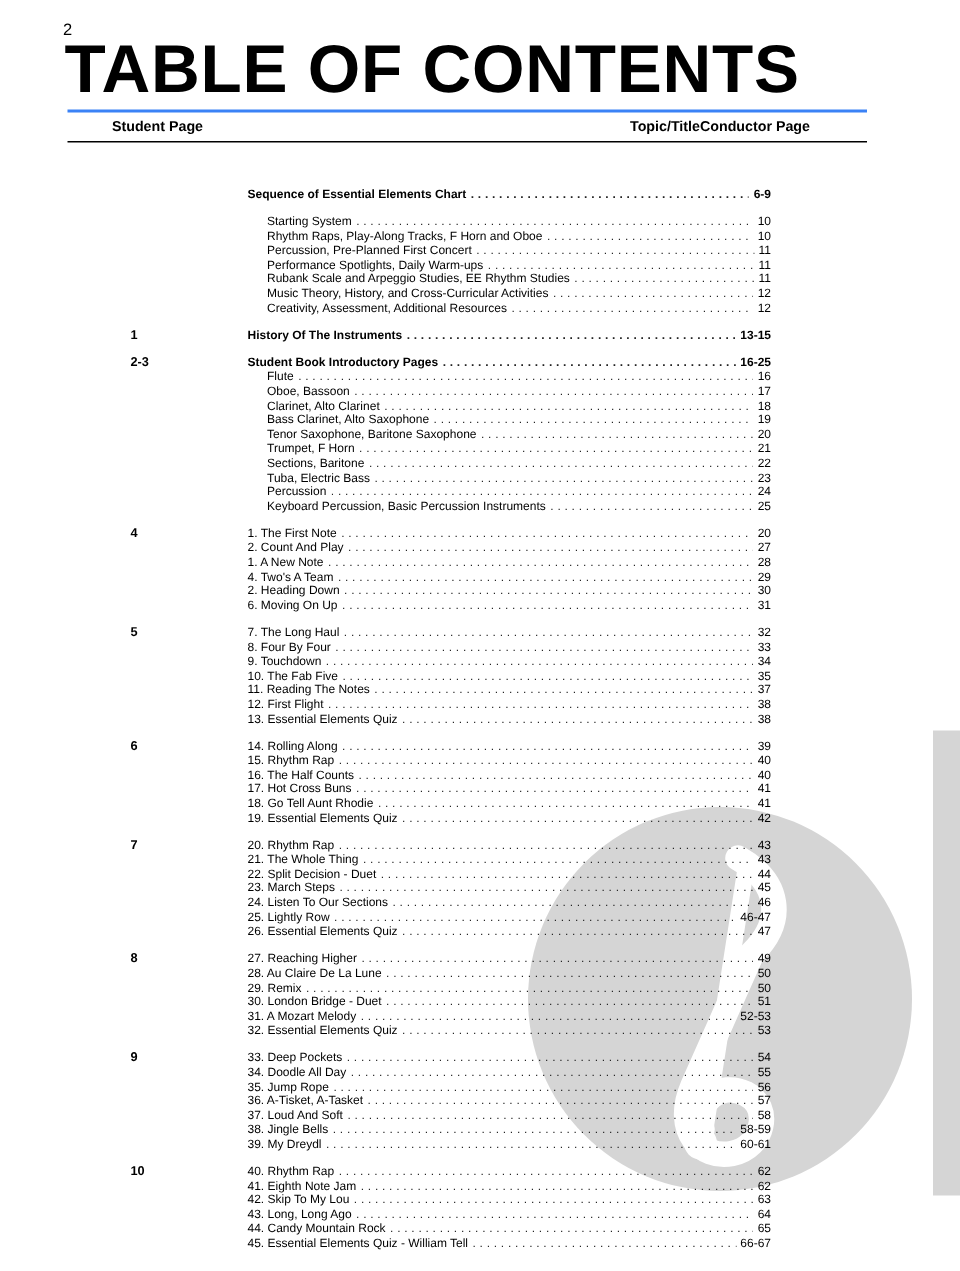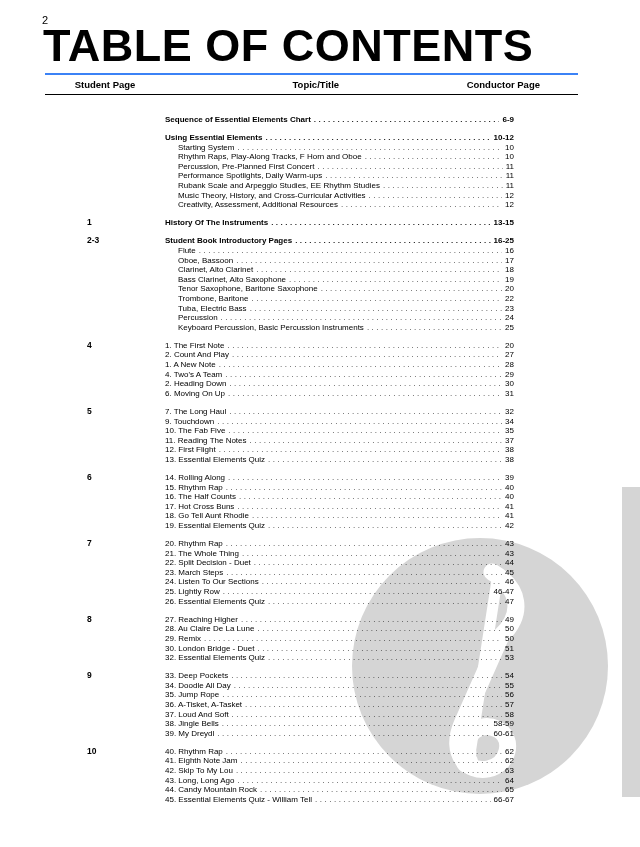--- a/index.html
+++ b/index.html
@@ -42,23 +42,23 @@
   .toc-header {
     border-top: 2px solid #3b82f6;
     border-bottom: 1.5px solid #000;
     display: flex;
     align-items: center;
     font-weight: bold;
     font-size: 9.5px;
     padding: 4px 0;
   }
   .col-student { width: 120px; text-align: center; }
-  .col-topic   { flex: 1; text-align: center; }
+  .col-topic   { flex: 1; text-align: right; }
   .col-conductor { text-align: center; margin-right: 38px; }
-  .toc-groups { margin-top: 20px; }
+  .toc-groups { margin-top: 30px; }
   .toc-group { display: flex; margin-bottom: 8.5px; }
   .student-col {
     width: 120px;
     box-sizing: border-box;
     padding-left: 42px;
     font-weight: bold;
     font-size: 8.5px;
     line-height: 9.6px;
   }
   .items-col { flex: 1; margin-right: 64px; min-width: 0; }
@@ -119,25 +119,20 @@
             <div class="toc-row bold">
               <span class="entry-title">Sequence of Essential Elements Chart</span>
               <span class="dots"></span>
               <span class="entry-page">6-9</span>
             </div>
           </div>
         </div>
         <div class="toc-group">
           <div class="student-col"></div>
           <div class="items-col">
-            <div class="toc-row bold">
-              <span class="entry-title">Using Essential Elements</span>
-              <span class="dots"></span>
-              <span class="entry-page">10-12</span>
-            </div>
             <div class="toc-row indent1">
               <span class="entry-title">Starting System</span>
               <span class="dots"></span>
               <span class="entry-page">10</span>
             </div>
             <div class="toc-row indent1">
               <span class="entry-title">Rhythm Raps, Play-Along Tracks, F Horn and Oboe</span>
               <span class="dots"></span>
               <span class="entry-page">10</span>
             </div>
@@ -205,21 +200,26 @@
               <span class="entry-title">Bass Clarinet, Alto Saxophone</span>
               <span class="dots"></span>
               <span class="entry-page">19</span>
             </div>
             <div class="toc-row indent1">
               <span class="entry-title">Tenor Saxophone, Baritone Saxophone</span>
               <span class="dots"></span>
               <span class="entry-page">20</span>
             </div>
             <div class="toc-row indent1">
-              <span class="entry-title">Trombone, Baritone</span>
+              <span class="entry-title">Trumpet, F Horn</span>
+              <span class="dots"></span>
+              <span class="entry-page">21</span>
+            </div>
+            <div class="toc-row indent1">
+              <span class="entry-title">Sections, Baritone</span>
               <span class="dots"></span>
               <span class="entry-page">22</span>
             </div>
             <div class="toc-row indent1">
               <span class="entry-title">Tuba, Electric Bass</span>
               <span class="dots"></span>
               <span class="entry-page">23</span>
             </div>
             <div class="toc-row indent1">
               <span class="entry-title">Percussion</span>
@@ -270,20 +270,25 @@
         </div>
         <div class="toc-group">
           <div class="student-col">5</div>
           <div class="items-col">
             <div class="toc-row">
               <span class="entry-title">7. The Long Haul</span>
               <span class="dots"></span>
               <span class="entry-page">32</span>
             </div>
             <div class="toc-row">
+              <span class="entry-title">8. Four By Four</span>
+              <span class="dots"></span>
+              <span class="entry-page">33</span>
+            </div>
+            <div class="toc-row">
               <span class="entry-title">9. Touchdown</span>
               <span class="dots"></span>
               <span class="entry-page">34</span>
             </div>
             <div class="toc-row">
               <span class="entry-title">10. The Fab Five</span>
               <span class="dots"></span>
               <span class="entry-page">35</span>
             </div>
             <div class="toc-row">
@@ -393,20 +398,25 @@
             </div>
             <div class="toc-row">
               <span class="entry-title">29. Remix</span>
               <span class="dots"></span>
               <span class="entry-page">50</span>
             </div>
             <div class="toc-row">
               <span class="entry-title">30. London Bridge - Duet</span>
               <span class="dots"></span>
               <span class="entry-page">51</span>
+            </div>
+            <div class="toc-row">
+              <span class="entry-title">31. A Mozart Melody</span>
+              <span class="dots"></span>
+              <span class="entry-page">52-53</span>
             </div>
             <div class="toc-row">
               <span class="entry-title">32. Essential Elements Quiz</span>
               <span class="dots"></span>
               <span class="entry-page">53</span>
             </div>
           </div>
         </div>
         <div class="toc-group">
           <div class="student-col">9</div>

